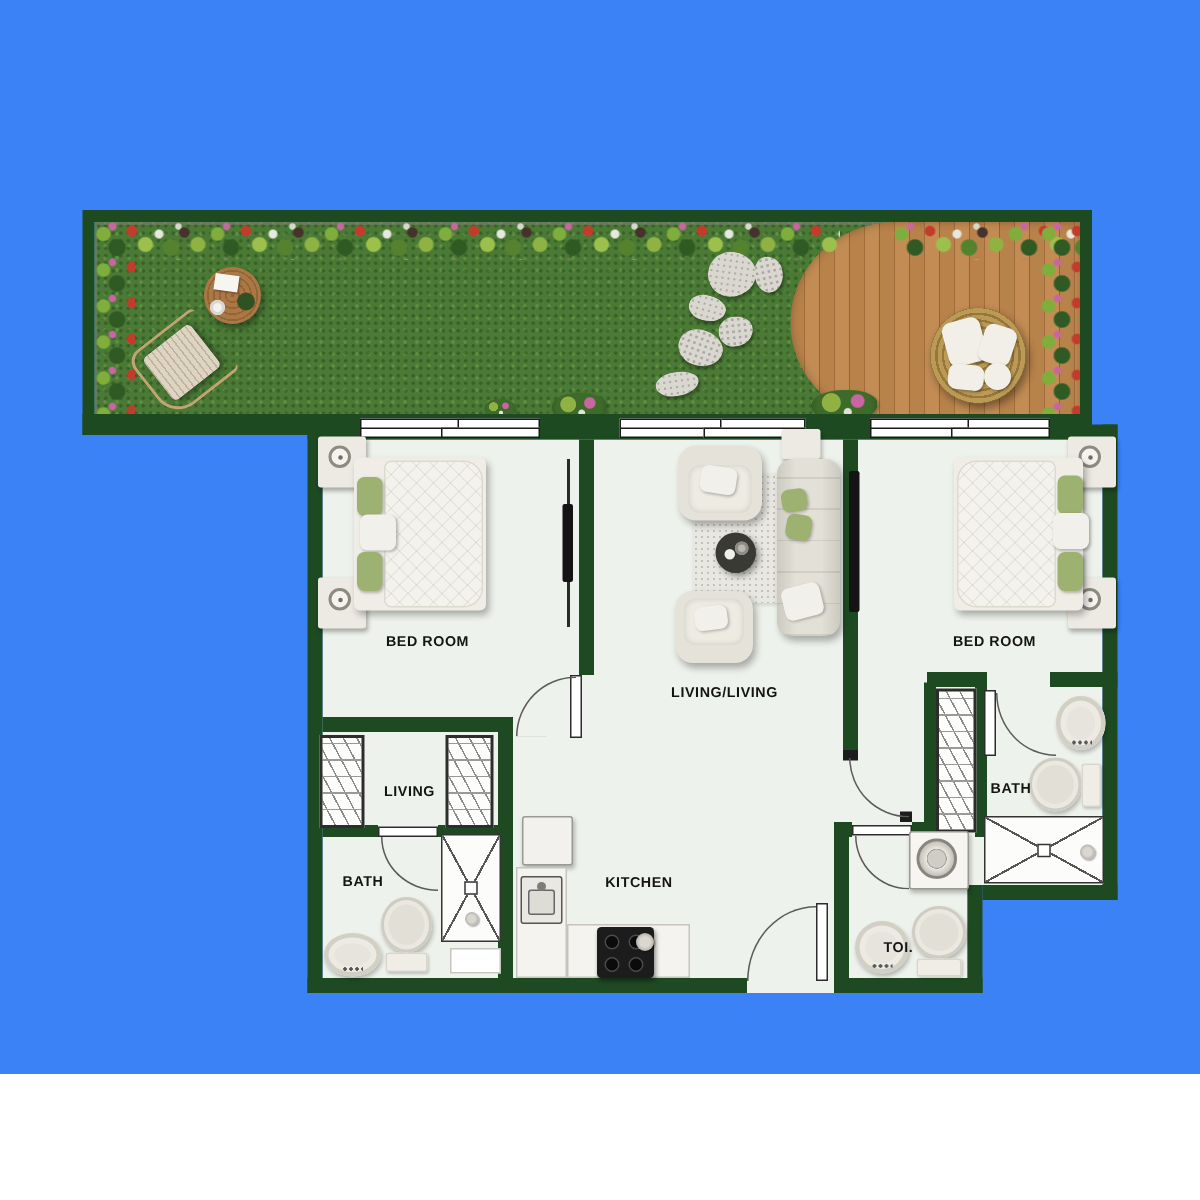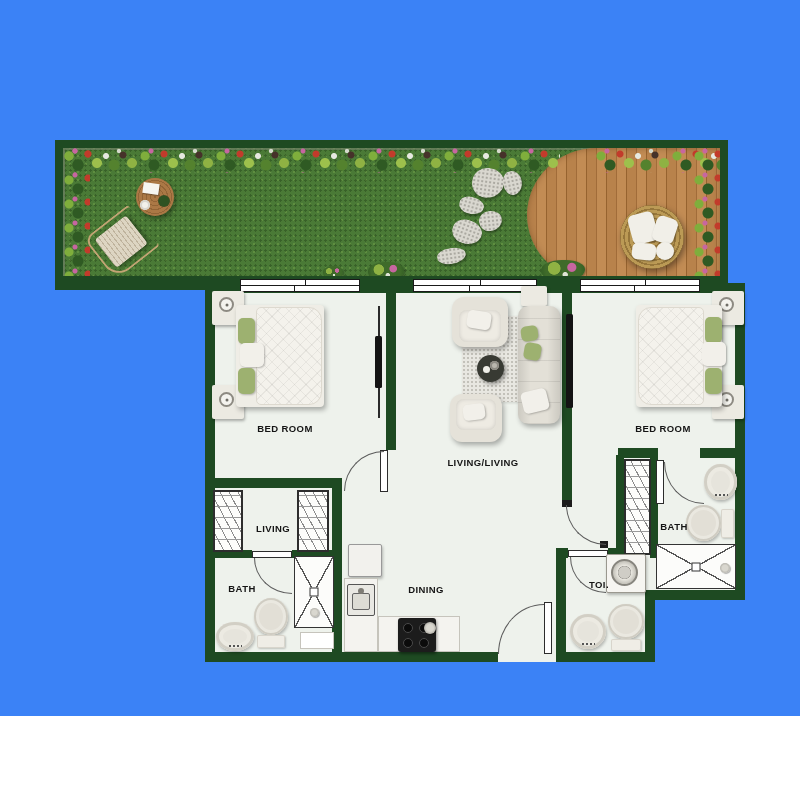--- a/index.html
+++ b/index.html
@@ -279,30 +279,30 @@
     <div class="tap"></div>
   </div>
   <div class="counter" style="left:378px;top:616px;width:82px;height:36px;"></div>
   <div class="hob" style="left:398px;top:618px;width:38px;height:34px;">
     <div class="burner" style="left:5px;top:5px;"></div>
     <div class="burner" style="left:21px;top:5px;"></div>
     <div class="burner" style="left:5px;top:20px;"></div>
     <div class="burner" style="left:21px;top:20px;"></div>
     <div class="knob" style="left:26px;top:4px;width:12px;height:12px;"></div>
   </div>
-  <div class="room-label" style="left:426px;top:589px;">DINING</div>
+  <div class="room-label" style="left:426px;top:589px;">KITCHEN</div>
 
   <div class="wardrobe" style="left:624px;top:459px;width:27px;height:96px;"></div>
   <div class="washer" style="left:606px;top:554px;width:38px;height:37px;">
     <div class="drum"></div>
   </div>
   <div class="bowl" style="left:608px;top:604px;width:36px;height:35px;"></div>
   <div class="tank" style="left:611px;top:639px;width:30px;height:12px;"></div>
   <div class="basin" style="left:570px;top:614px;width:36px;height:35px;"></div>
-  <div class="room-label" style="left:599px;top:584px;">TOI.</div>
+  <div class="room-label" style="left:599px;top:632px;">TOI.</div>
 
   <div class="basin" style="left:704px;top:464px;width:33px;height:36px;"></div>
   <div class="bowl" style="left:686px;top:505px;width:35px;height:36px;"></div>
   <div class="tank" style="left:721px;top:509px;width:13px;height:29px;"></div>
   <div class="shower" style="left:656px;top:544px;width:80px;height:45px;"></div>
   <div class="knob" style="left:720px;top:563px;width:10px;height:10px;"></div>
   <div class="room-label" style="left:674px;top:526px;">BATH</div>
 
 </div>
 

